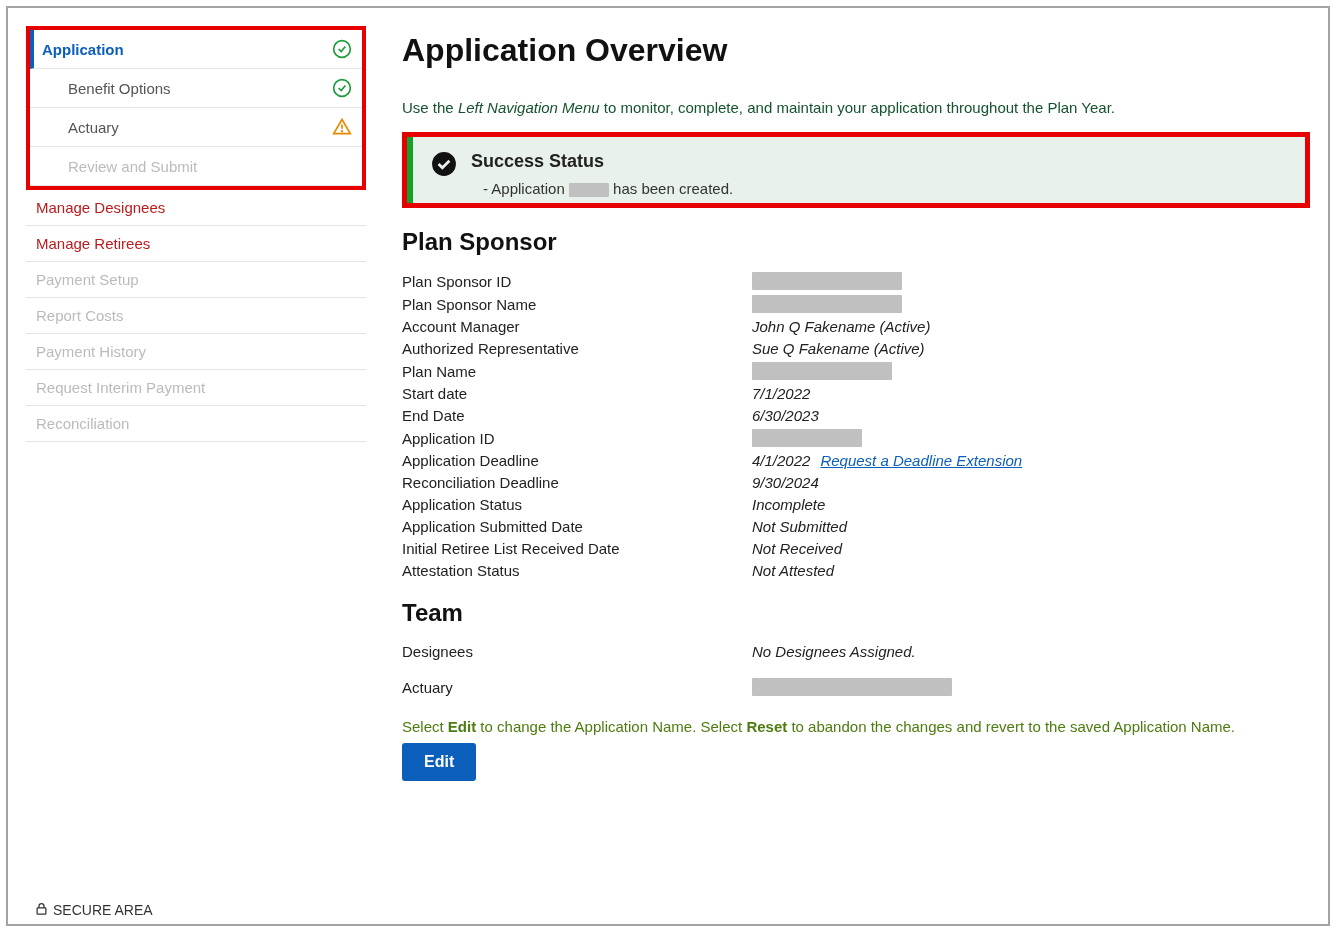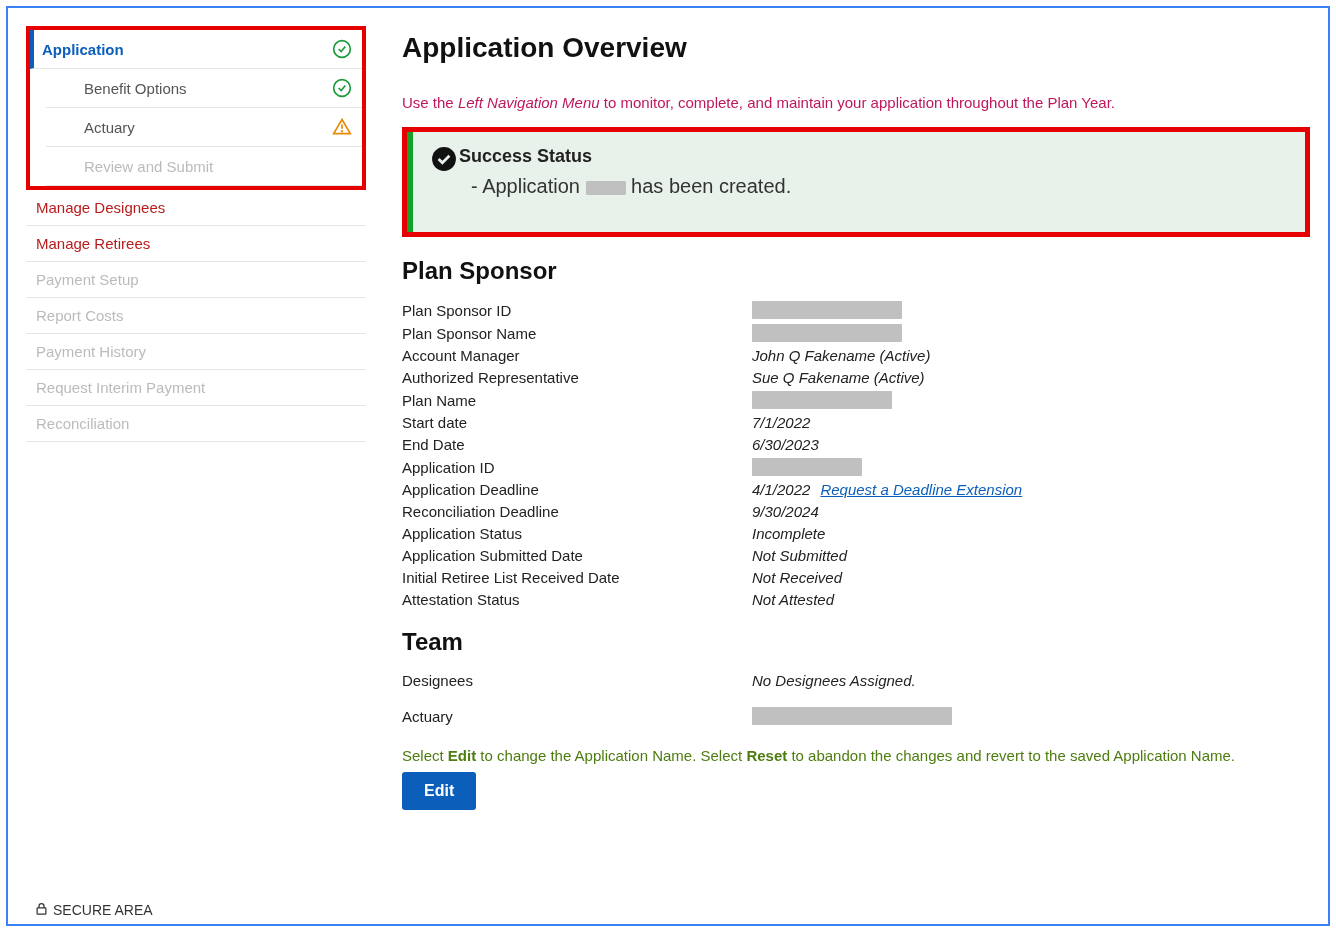--- a/index.html
+++ b/index.html
@@ -2,21 +2,21 @@
 <html><head>
 <meta charset="utf-8">
 <style>
   * { box-sizing: border-box; margin: 0; padding: 0; }
   body {
     font-family: "Segoe UI", Arial, sans-serif;
     background: #fff;
     padding: 6px;
   }
   .page-frame {
-    border: 2px solid #3b82f6;
+    border: 2px solid #a3a3a3;
     width: 100%;
     min-height: 920px;
     position: relative;
     padding: 18px 18px 12px 18px;
   }
   .layout {
     display: flex;
     gap: 36px;
   }
   .sidebar {
@@ -26,76 +26,76 @@
   .highlight-box {
     border: 4px solid #e60000;
     padding: 0;
   }
   .main {
     flex: 1;
     min-width: 0;
     padding-top: 6px;
   }
   h1.page-title {
-    font-size: 28px;
+    font-size: 32px;
     font-weight: 800;
     color: #111;
     margin-bottom: 30px;
   }
   p.intro {
     font-size: 15px;
-    color: #be185d;
+    color: #14532d;
     margin-bottom: 16px;
   }
   p.intro em { font-style: italic; }
   .nav-item {
     display: flex;
     align-items: center;
     justify-content: space-between;
     padding: 9px 10px 9px 10px;
     border-bottom: 1px solid #e5e5e5;
     font-size: 15px;
     color: #b91c1c;
     cursor: default;
   }
   .nav-item.interactive { cursor: pointer; }
   .nav-item.active {
     border-left: 4px solid #0b5fba;
     color: #0b5fba;
     font-weight: 700;
     padding-left: 8px;
   }
-  .nav-item.sub { padding-left: 38px; color: #555; margin-left: 16px; }
+  .nav-item.sub { padding-left: 38px; color: #555; }
   .nav-item.sub.disabled { color: #bbb; }
   .nav-item.top.disabled { color: #bbb; }
   .nav-item .icon-slot { width: 20px; height: 20px; display:flex; align-items:center; justify-content:center; }
 
   
   svg.check-circle { stroke:#1c9b3b; stroke-width:2; fill:none; width:20px; height:20px;}
   svg.warn-tri { stroke:#e68a00; stroke-width:2; fill:none; width:20px; height:20px;}
   svg.solid-check { width:26px; height:26px; }
 
   
   .alert-highlight {
     border: 5px solid #e60000;
     padding: 0;
     margin-bottom: 20px;
   }
   .alert {
     background: #e9f2ea;
     border-left: 6px solid #14a029;
-    padding: 14px 18px 34px 18px;
+    padding: 14px 18px 6px 18px;
     display: flex;
     align-items: flex-start;
-    gap: 2px;
+    gap: 14px;
   }
   .alert .alert-body { flex:1; }
   .alert .alert-title { font-size: 18px; font-weight: 700; color:#222; margin-bottom: 8px;}
   .alert ul { list-style: none; padding-left: 12px; }
-  .alert ul li { font-size:20px; color:#333; }
+  .alert ul li { font-size:15px; color:#333; }
   .alert ul li::before { content:"- "; color:#333; }
   .redacted { display:inline-block; background:#c0c0c0; height:14px; width:40px; vertical-align:middle; border-radius:1px;}
   .redacted.wide { width:150px; height:18px;}
   .redacted.med { width:140px; height:18px;}
   .redacted.short { width:110px; height:18px;}
   .redacted.xl { width:200px; height:18px;}
 
   h2.section { font-size:24px; font-weight:800; color:#111; margin: 20px 0 16px 0;}
 
   .kv { display:flex; font-size:15px; color:#222; margin-bottom:5px; align-items:center;}

